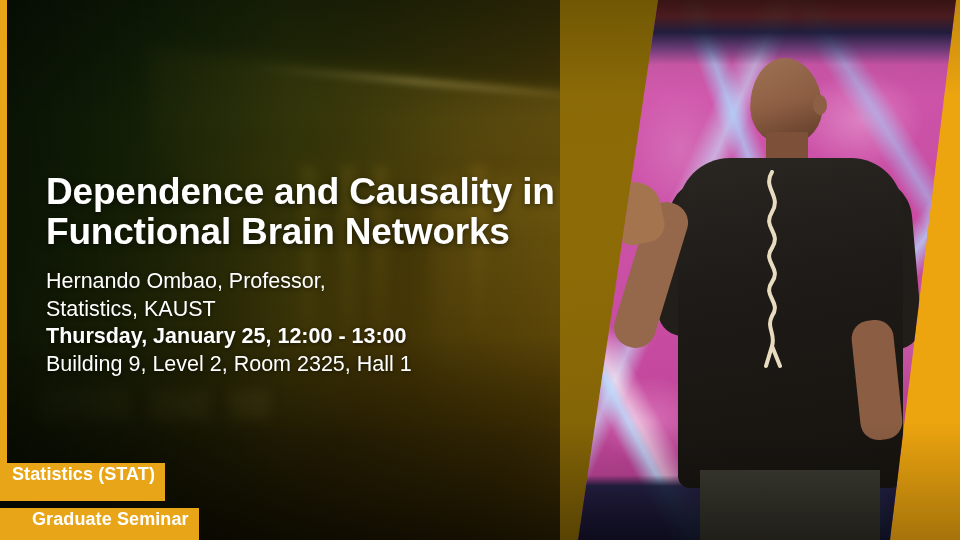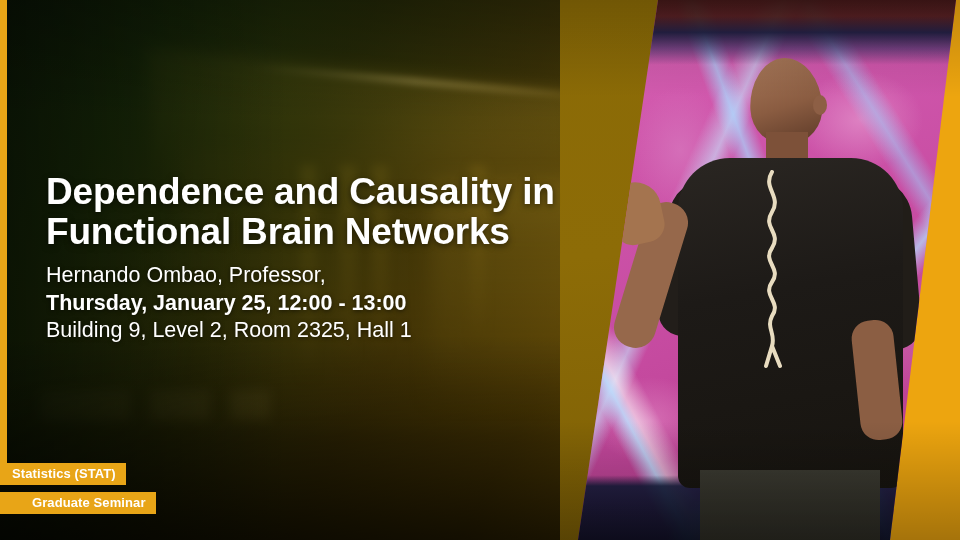--- a/index.html
+++ b/index.html
@@ -194,41 +194,41 @@
   .title{
     margin:0;
     color:#ffffff;
     font-weight:bold;
     font-size:37px;
     line-height:40px;
     letter-spacing:-0.2px;
     text-shadow:0 2px 6px rgba(0,0,0,.55);
   }
   .details{
-    margin-top:10px;
+    margin-top:16px;
     color:#ffffff;
     font-size:21.5px;
     line-height:27.5px;
     text-shadow:0 1px 4px rgba(0,0,0,.6);
   }
   .details .line{white-space:nowrap;}
   .details .line.bold{font-weight:bold;}
 
   
   .badges{
     position:absolute;left:0;top:463px;
   }
   .badge{
     display:block;
     background:#e8a517;
     color:#ffffff;
-    font-size:13px;
+    font-size:18px;
     font-weight:bold;
     line-height:22px;
-    height:22px;
+    height:38px;
     padding:0 10px 0 12px;
     width:max-content;
     letter-spacing:.1px;
   }
   .badge + .badge{margin-top:7px;padding-left:32px;}
 </style>
 </head>
 <body>
 
 <div id="slide">
@@ -274,20 +274,21 @@
         <div class="spk-pants"></div>
       </div>
     </div>
     <div class="photo-shade"></div>
   </div>
 
   <div class="content">
     <h1 class="title">Dependence and Causality in Functional Brain Networks</h1>
     <div class="details">
       <div class="line">Hernando Ombao, Professor,</div>
+      <div class="line">Statistics, KAUST</div>
       <div class="line bold">Thursday, January 25, 12:00 - 13:00</div>
       <div class="line">Building 9, Level 2, Room 2325, Hall 1</div>
     </div>
   </div>
 
   <div class="badges">
     <span class="badge">Statistics (STAT)</span>
     <span class="badge">Graduate Seminar</span>
   </div>
 

